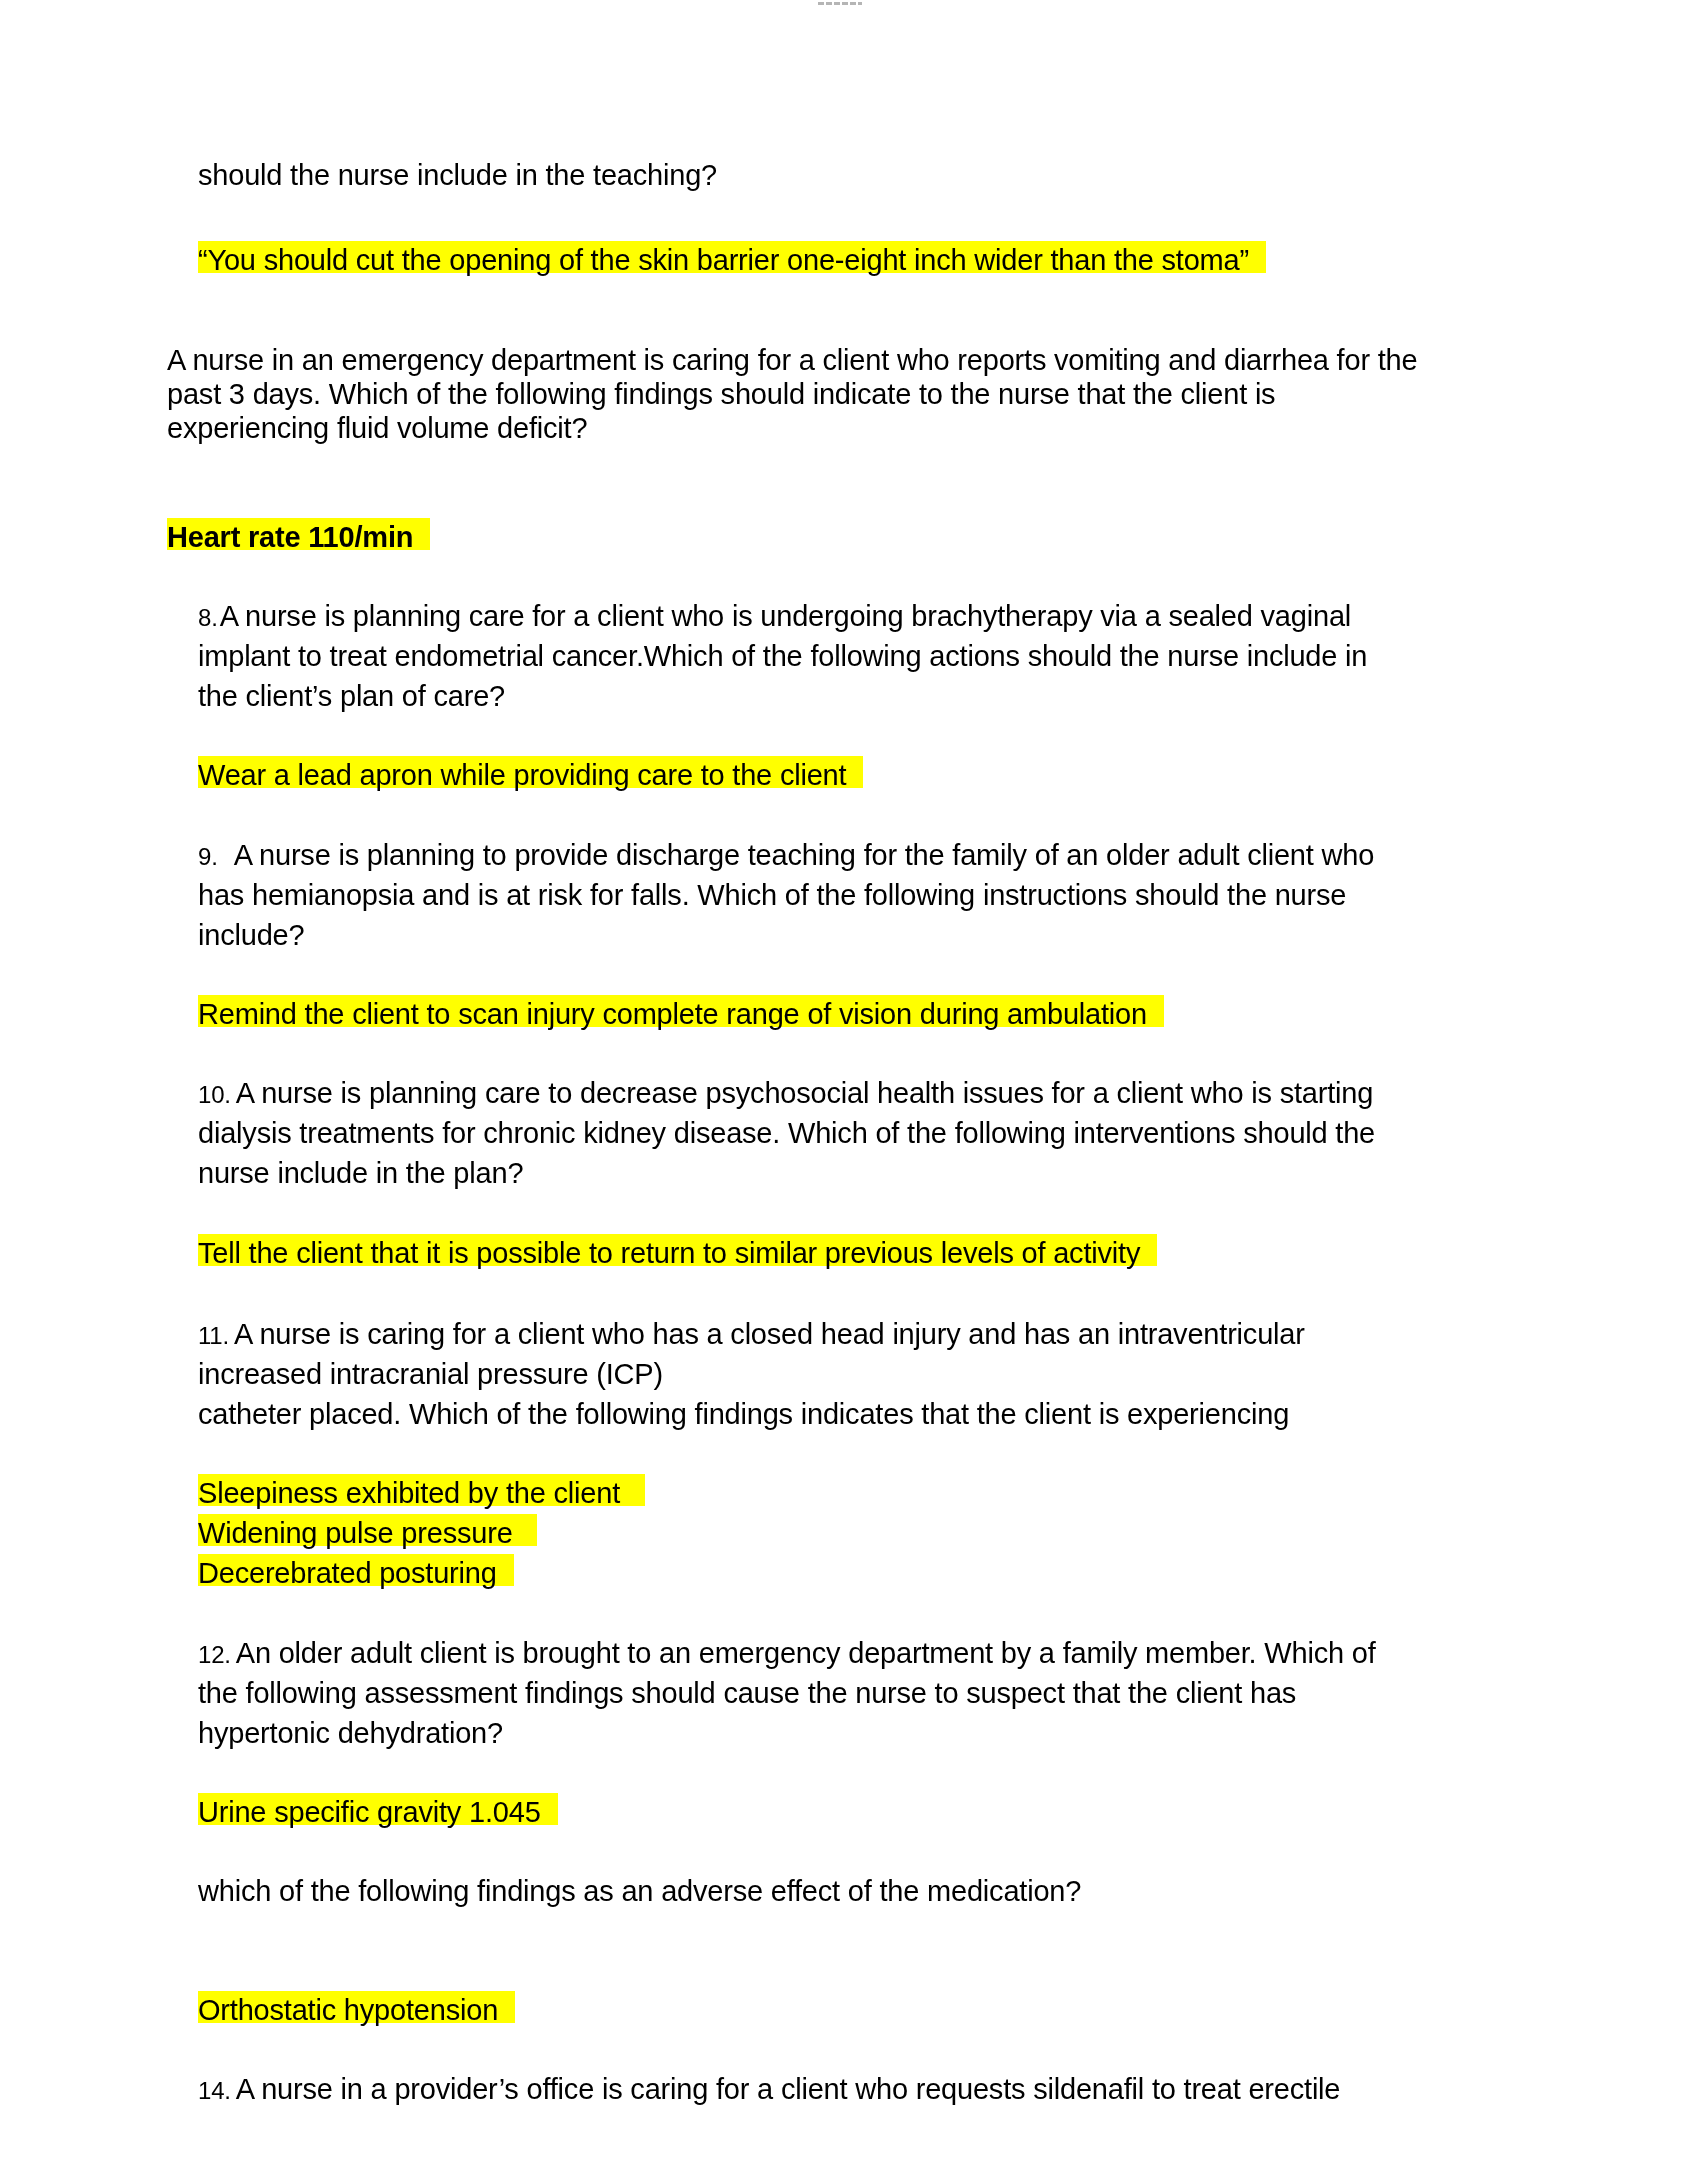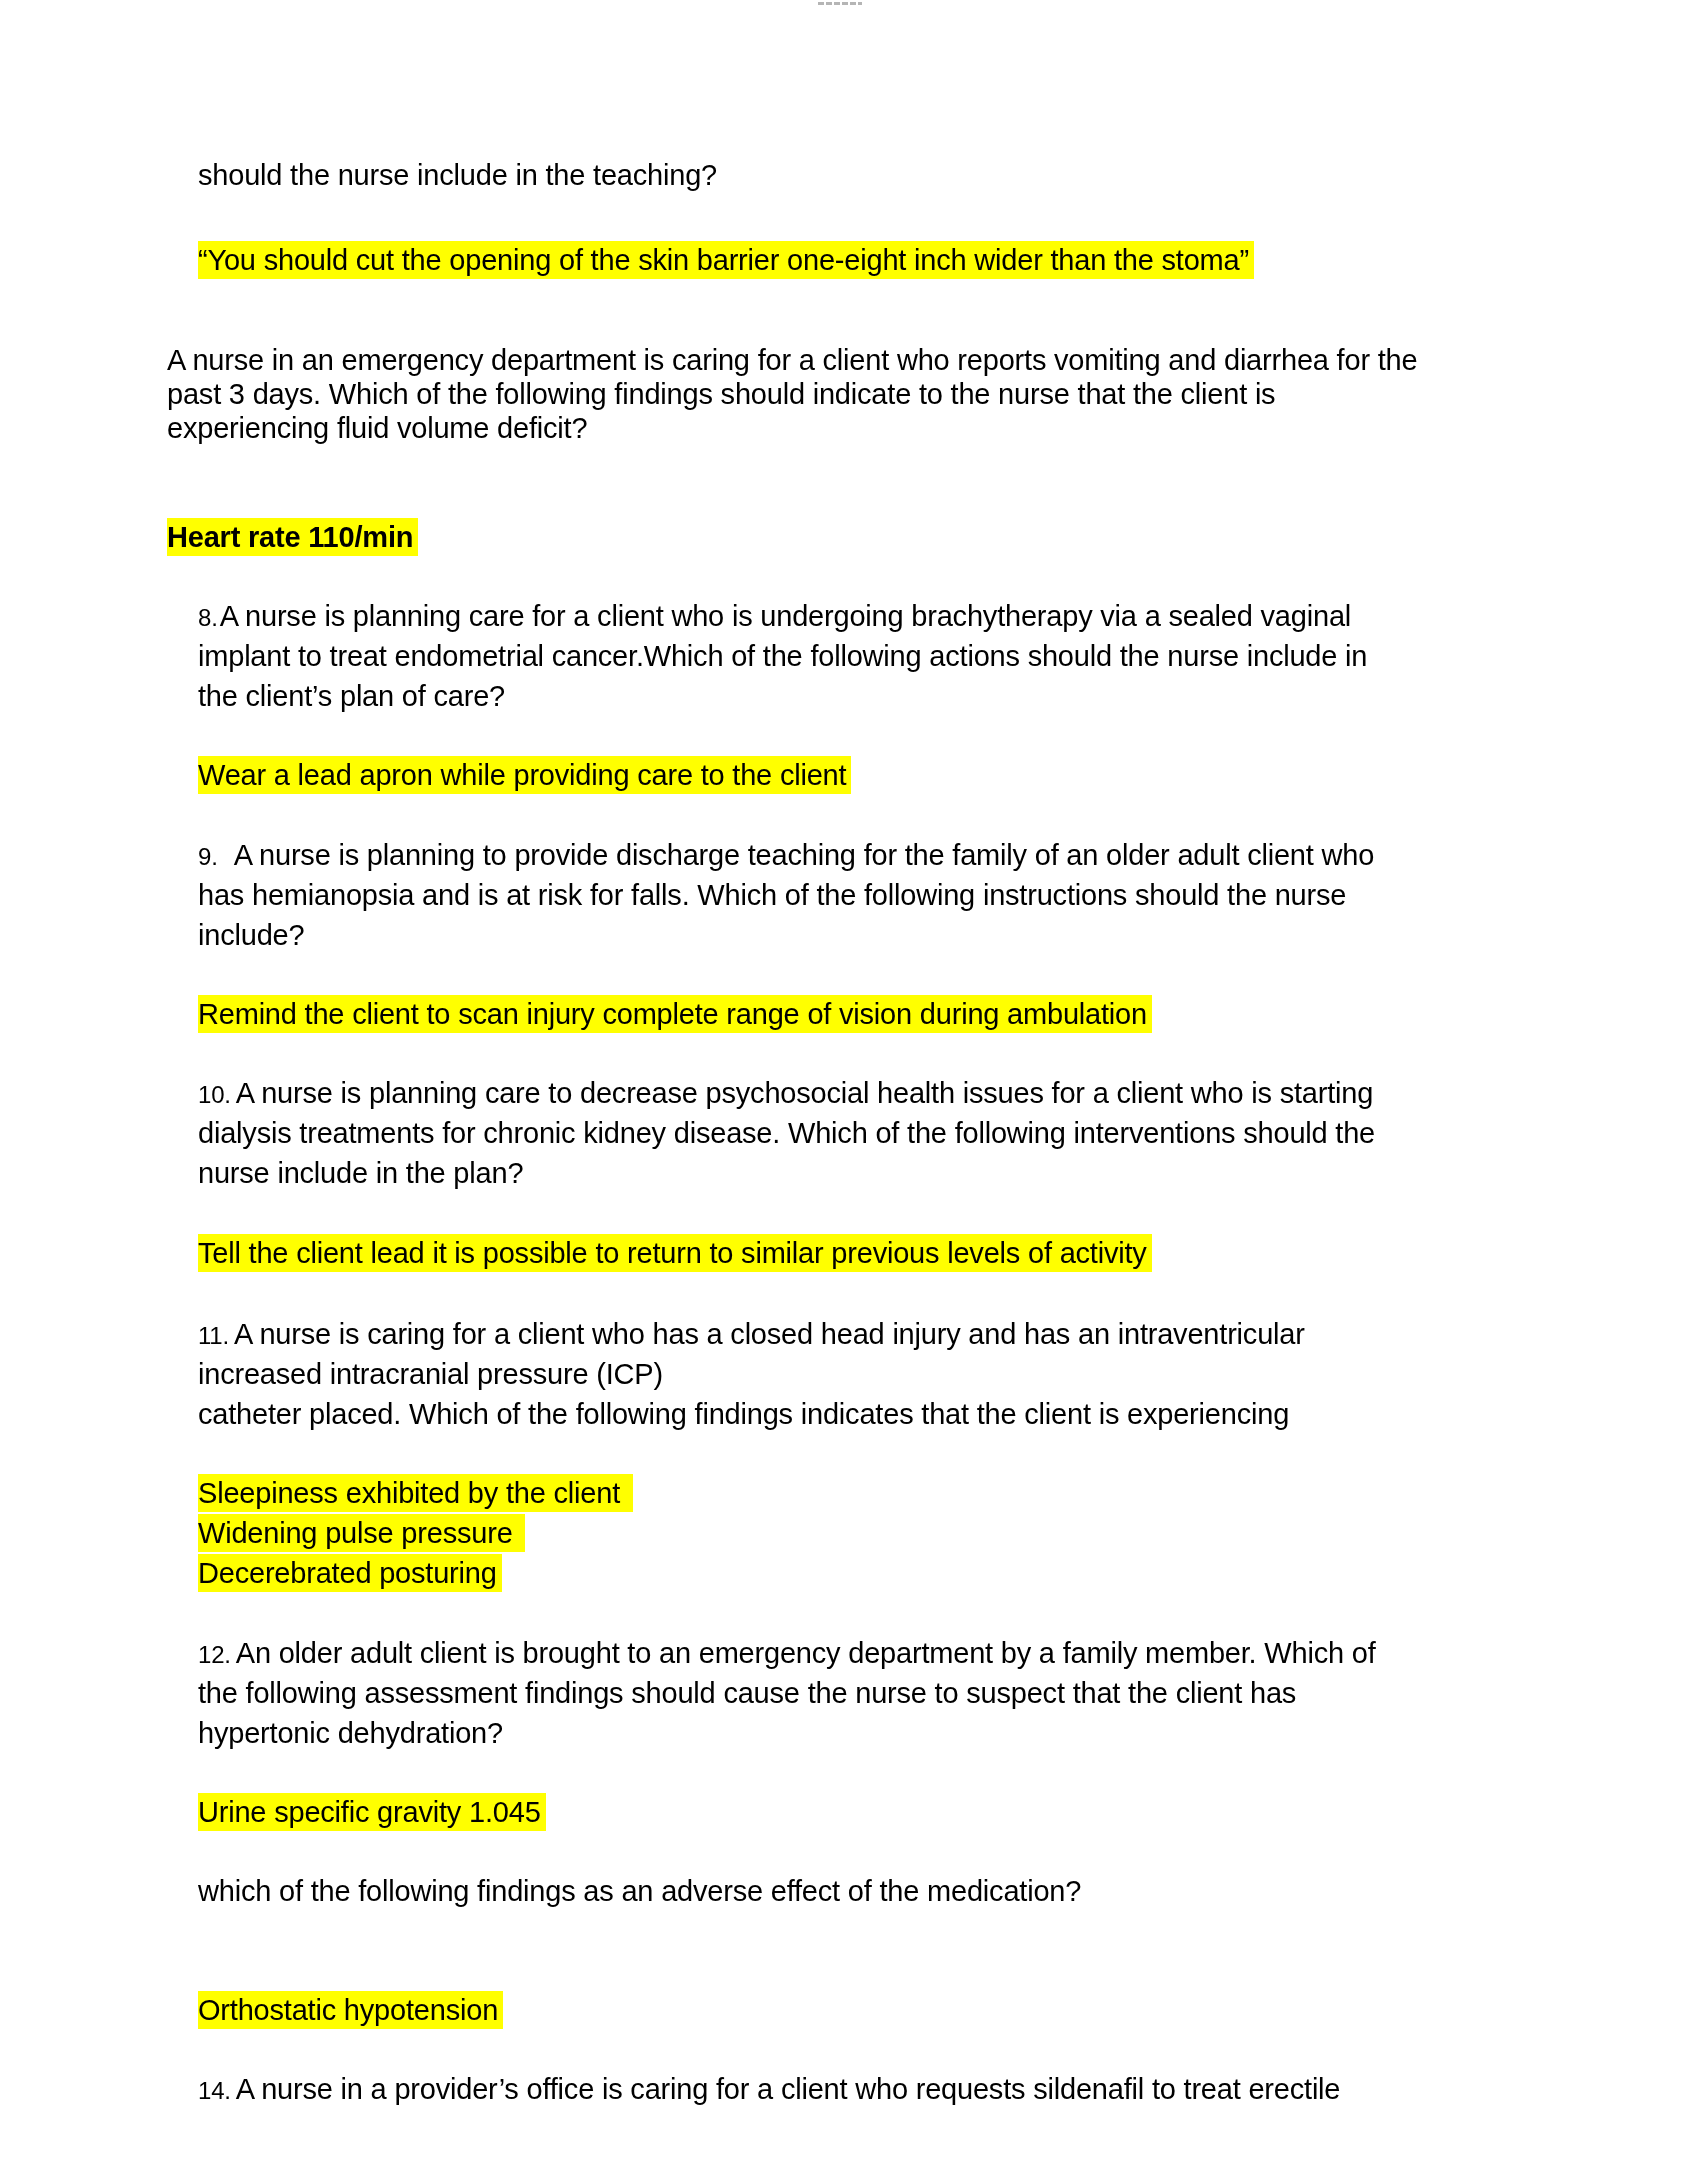--- a/index.html
+++ b/index.html
@@ -5,21 +5,21 @@
   html, body { margin: 0; padding: 0; background: #ffffff; }
   body { width: 1683px; height: 2178px; position: relative; overflow: hidden;
          font-family: "Liberation Sans", "DejaVu Sans", sans-serif; color: #000; }
   .hdr { position: absolute; left: 818px; top: 1px; font-size: 4px; color: #9a9a9a;
          letter-spacing: 0.5px; white-space: nowrap; }
   .hdr-mark { display:inline-block; width: 44px; height: 3px; background: repeating-linear-gradient(90deg,#b5b5b5 0 6px,transparent 6px 8px); }
   .blk { position: absolute; white-space: nowrap; }
   .line { font-size: 29px; height: 40px; line-height: 40px; letter-spacing: -0.2px; }
   .para .line { height: 34px; line-height: 34px; }
   .num { font-size: 24px; }
-  .hl { background: #ffff00; display: inline-block; line-height: 38px; height: 38px; padding-right: 5px; }
+  .hl { background: #ffff00; display: inline-block; line-height: 38px; height: 32px; padding-right: 17px; }
 </style>
 </head>
 <body>
 
 <div class="hdr"><span class="hdr-mark"></span></div>
 
 <div class="blk" style="left:198px; top:155px;">
   <div class="line">should the nurse include in the teaching?</div>
 </div>
 <div class="blk" style="left:198px; top:241px;">
@@ -52,21 +52,21 @@
 <div class="blk" style="left:198px; top:995px;">
   <span class="line hl">Remind the client to scan injury complete range of vision during ambulation</span>
 </div>
 
 <div class="blk" style="left:198px; top:1073px;">
   <div class="line"><span class="num">10.</span><span style="margin-left:5px">A nurse is planning care to decrease psychosocial health issues for a client who is starting</span></div>
   <div class="line">dialysis treatments for chronic kidney disease. Which of the following interventions should the</div>
   <div class="line">nurse include in the plan?</div>
 </div>
 <div class="blk" style="left:198px; top:1234px;">
-  <span class="line hl">Tell the client lead it is possible to return to similar previous levels of activity</span>
+  <span class="line hl">Tell the client that it is possible to return to similar previous levels of activity</span>
 </div>
 
 <div class="blk" style="left:198px; top:1314px;">
   <div class="line"><span class="num">11.</span><span style="margin-left:5px">A nurse is caring for a client who has a closed head injury and has an intraventricular</span></div>
   <div class="line">increased intracranial pressure (ICP)</div>
   <div class="line">catheter placed. Which of the following findings indicates that the client is experiencing</div>
 </div>
 <div class="blk" style="left:198px; top:1474px;">
   <div style="height:40px"><span class="line hl" style="white-space:pre">Sleepiness exhibited by the client </span></div>
   <div style="height:40px"><span class="line hl" style="white-space:pre">Widening pulse pressure </span></div>

